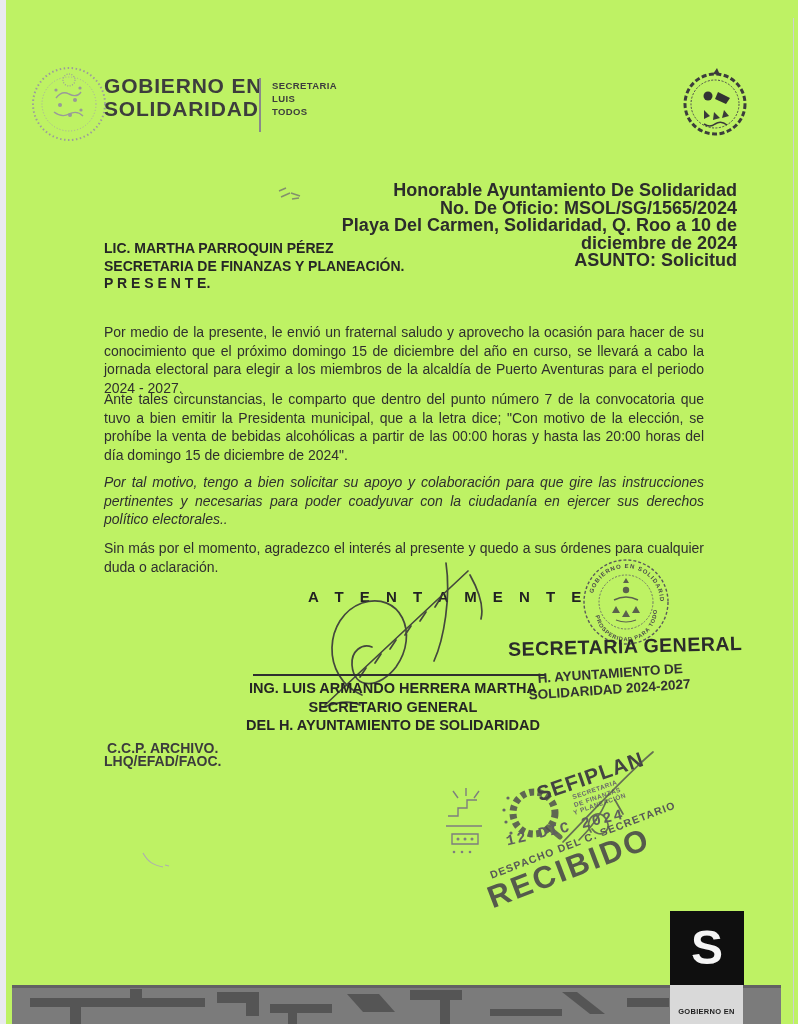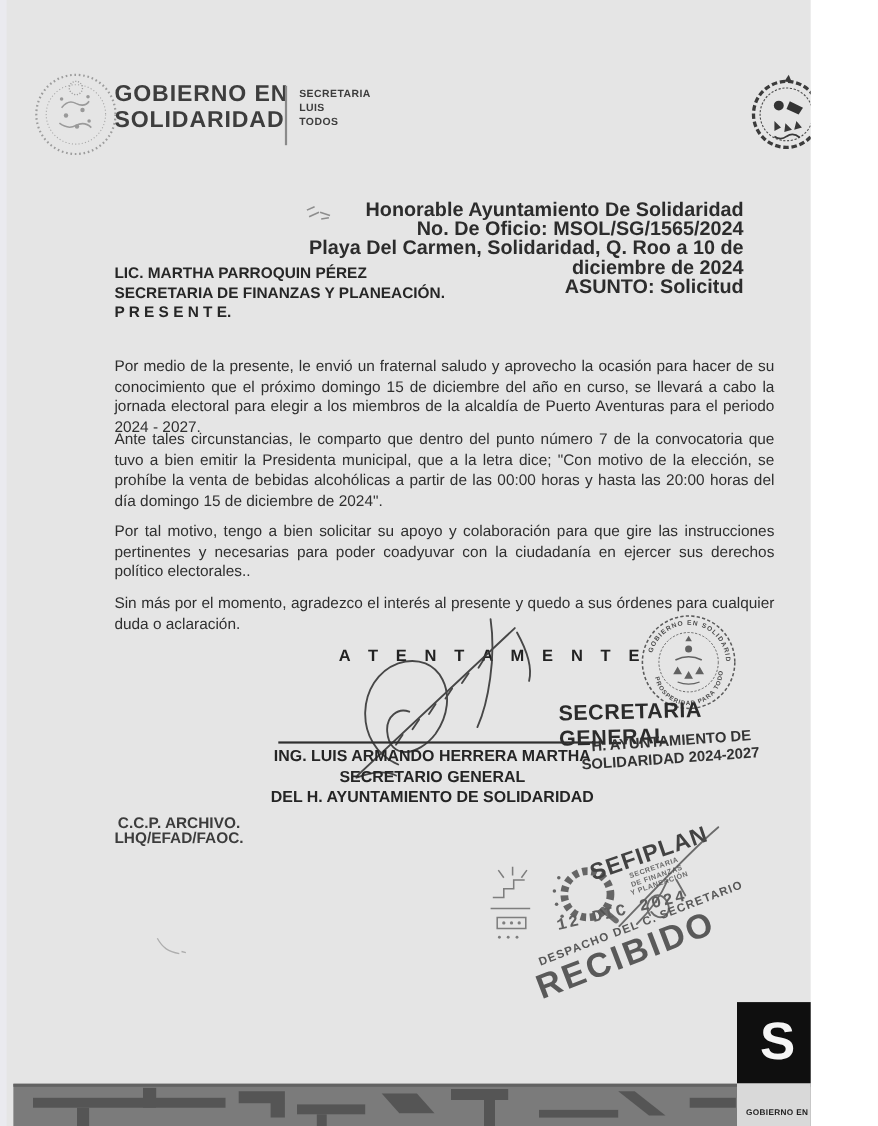--- a/index.html
+++ b/index.html
@@ -1,35 +1,35 @@
 <!DOCTYPE html>
 <html><head>
 <meta charset="utf-8">
 <style>
   html,body{margin:0;padding:0;background:#ffffff;}
-  #page{position:relative;width:737px;height:1024px;background:#e5e5e5;overflow:hidden;
+  #page{position:relative;width:798px;height:1024px;background:#bef264;overflow:hidden;
         font-family:"Liberation Sans",sans-serif;color:#2e2e2e;}
   .abs{position:absolute;}
   
   .edge-left{left:0;top:0;width:6px;height:1024px;background:#eaeaef;}
   .edge-right-line{left:793px;top:18px;width:1px;height:1006px;background:#cfcfd4;}
   
   .logo-text{left:104px;top:74px;font-size:21px;font-weight:bold;line-height:23px;
              letter-spacing:.8px;color:#3d3d3d;}
   .logo-divider{left:259px;top:78px;width:2px;height:54px;background:#8a8a8a;}
   .logo-tagline{left:272px;top:79px;font-size:9.5px;font-weight:bold;line-height:13px;
                 letter-spacing:.4px;color:#3d3d3d;}
   
   .letterhead{right:61px;top:182px;width:480px;text-align:right;font-size:18px;
               font-weight:bold;line-height:17.5px;color:#2c2c2c;}
   
   .recipient{left:104px;top:240px;font-size:14px;font-weight:bold;line-height:17.5px;color:#262626;}
   
   .para{left:104px;width:600px;font-size:14px;line-height:18.5px;text-align:justify;color:#2f2f2f;}
-  .p1{top:323px;} .p2{top:390px;} .p3{top:473px;} .p4{top:539px;}
+  .p1{top:323px;} .p2{top:390px;} .p3{top:473px;font-style:italic;} .p4{top:539px;}
   
   .atentamente{left:308px;top:588px;font-size:15px;font-weight:bold;letter-spacing:6px;color:#222;}
   .sig-line{left:253px;top:674px;width:292px;height:2px;background:#2f2f2f;}
   .signer{left:193px;top:679px;width:400px;text-align:center;font-size:14.5px;
           font-weight:bold;line-height:18.5px;color:#252525;}
   
   .stamp-dept{left:508px;top:635px;font-size:19.5px;font-weight:bold;letter-spacing:.5px;
               color:#2b2b2b;transform:rotate(-1.5deg);}
   .stamp-org{left:528px;top:666px;font-size:13.5px;font-weight:bold;line-height:16px;
              color:#333;transform:rotate(-4deg);white-space:nowrap;}

